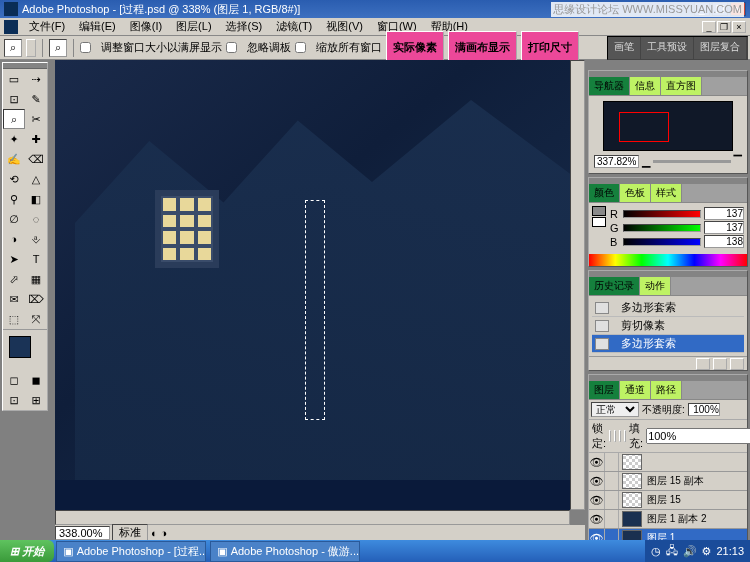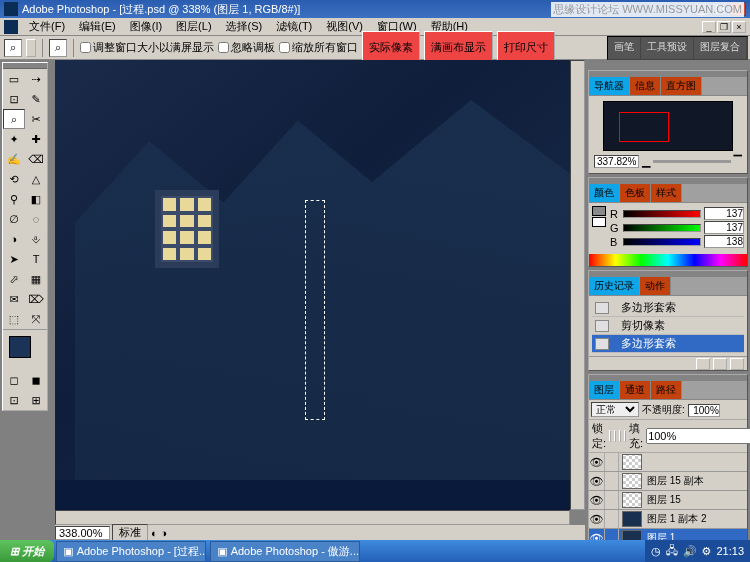--- a/index.html
+++ b/index.html
@@ -10,23 +10,23 @@
 .titlebar .winbtn { width: 16px; height: 14px; background: #4a7ad0; border: 1px solid #2a5090; color: #fff; font-size: 10px; display: flex; align-items: center; justify-content: center; cursor: pointer; }
 .menubar { background: #d4d0c8; height: 18px; display: flex; align-items: center; padding: 0 4px; border-bottom: 1px solid #888; gap: 2px; }
 .menubar .mi { padding: 1px 6px; cursor: pointer; }
 .menubar .app-icon2 { width: 14px; height: 14px; background: #0a2d56; margin-right: 3px; }
 .menubar .mdibtns { margin-left: auto; display: flex; gap: 1px; }
 .menubar .mdibtn { width: 14px; height: 12px; background: #d4d0c8; border: 1px outset #fff; cursor: pointer; font-size: 9px; display: flex; align-items: center; justify-content: center; }
 .optionbar { background: #d4d0c8; height: 24px; display: flex; align-items: center; padding: 2px 4px; border-bottom: 1px solid #888; gap: 4px; }
 .optionbar .tool-icon { width: 18px; height: 18px; border: 1px inset #999; background: #fff; display: flex; align-items: center; justify-content: center; }
 .optionbar .dropbtn { width: 10px; height: 18px; border: 1px outset #fff; background: #d4d0c8; }
 .optionbar .sep { width: 1px; height: 18px; background: #888; margin: 0 2px; }
-.optionbar .chk { display: flex; align-items: center; gap: 2px; }
+.optionbar .chk { display: flex; align-items: center; gap: 10px; }
 .optionbar .chk input { width: 11px; height: 11px; }
-.optionbar .btn { border: 1px outset #fff; background: #ef4444; padding: 8px 6px; cursor: pointer; }
+.optionbar .btn { border: 1px outset #fff; background: #ec4899; padding: 8px 6px; cursor: pointer; font-weight: bold; }
 .optionbar2 { position: absolute; top: 36px; right: 2px; height: 24px; display: flex; background: #666; border: 1px inset #444; }
 .optionbar2 .tab { padding: 3px 6px; color: #ddd; background: #555; border-right: 1px solid #444; cursor: pointer; font-size: 10px; }
 
 .workspace { position: absolute; top: 60px; left: 0; right: 0; bottom: 22px; background: #808080; }
 .toolbox { position: absolute; top: 2px; left: 2px; width: 46px; background: #d4d0c8; border: 1px outset #fff; }
 .toolbox .tbhead { height: 6px; background: #848484; border-bottom: 1px solid #666; }
 .toolbox .tools { display: grid; grid-template-columns: 1fr 1fr; }
 .toolbox .tool { width: 22px; height: 20px; display: flex; align-items: center; justify-content: center; cursor: pointer; border: 1px solid transparent; }
 .toolbox .tool.active { border: 1px inset #888; background: #fff; }
 .toolbox .sep2 { grid-column: 1 / -1; height: 1px; background: #999; }
@@ -46,22 +46,22 @@
 .vsb { position: absolute; top: 0; right: 0; width: 15px; bottom: 30px; background: #d4d0c8; border: 1px inset #999; }
 .hsb { position: absolute; bottom: 15px; left: 0; right: 15px; height: 15px; background: #d4d0c8; border: 1px inset #999; display: flex; align-items: center; }
 .statusrow { position: absolute; bottom: 0; left: 0; right: 0; height: 15px; background: #d4d0c8; display: flex; align-items: center; font-size: 10px; }
 .statusrow .zoom { width: 55px; border: 1px inset #999; padding: 0 3px; background: #fff; }
 .statusrow .info { border: 1px inset #999; padding: 0 6px; margin-left: 2px; }
 
 .panels { position: absolute; top: 10px; right: 2px; width: 160px; display: flex; flex-direction: column; gap: 3px; }
 .panel { background: #d4d0c8; border: 1px outset #aaa; }
 .panel .phead { height: 6px; background: #848484; }
 .panel .ptabs { display: flex; background: #a0a0a0; border-bottom: 1px solid #888; }
-.panel .ptab { padding: 2px 5px; font-size: 10px; cursor: pointer; background: #c2410c; border-right: 1px solid #888; }
-.panel .ptab.active { background: #0ea5e9; }
+.panel .ptab { padding: 2px 5px; font-size: 10px; cursor: pointer; background: #bef264; border-right: 1px solid #888; }
+.panel .ptab.active { background: #15803d; }
 .panel .pbody { padding: 3px; font-size: 10px; }
 .panel .pfoot { height: 14px; background: #d4d0c8; border-top: 1px solid #999; display: flex; justify-content: flex-end; align-items: center; gap: 3px; padding: 0 3px; }
 .panel .pfoot .fb { width: 14px; height: 12px; border: 1px outset #fff; cursor: pointer; }
 
 .nav-thumb { width: 130px; height: 50px; margin: 2px auto; background: #101828; border: 1px solid #000; position: relative; }
 .nav-thumb .viewbox { position: absolute; top: 10px; left: 15px; width: 50px; height: 30px; border: 1px solid #f00; }
 .nav-zoom { display: flex; align-items: center; gap: 3px; padding: 2px; }
 .nav-zoom input { width: 45px; font-size: 10px; border: 1px inset #999; padding: 0 2px; }
 .nav-zoom .slider { flex: 1; height: 3px; background: #999; }
 
@@ -74,21 +74,21 @@
 .color-spectrum { height: 12px; background: linear-gradient(90deg, #f00, #ff0, #0f0, #0ff, #00f, #f0f, #f00); margin-top: 2px; }
 .color-sw { display: flex; flex-direction: column; gap: 1px; }
 .color-sw div { width: 14px; height: 10px; border: 1px solid #000; }
 
 .hist-list { max-height: 60px; overflow-y: auto; }
 .hist-item { display: flex; align-items: center; padding: 1px 3px; gap: 12px; cursor: pointer; border-bottom: 1px solid #bbb; }
 .hist-item.sel { background: #316ac5; color: #fff; }
 .hist-item.dim { color: #888; font-style: italic; }
 .hist-item .hicon { width: 14px; height: 12px; background: #e0e0e0; border: 1px solid #888; }
 
-.layer-opts { display: flex; align-items: flex-end; gap: 3px; padding: 2px; flex-wrap: wrap; }
+.layer-opts { display: flex; align-items: center; gap: 3px; padding: 2px; flex-wrap: wrap; }
 .layer-opts select { font-size: 10px; width: 48px; border: 1px inset #999; }
 .layer-opts .lab2 { font-size: 10px; }
 .layer-opts input { width: 32px; font-size: 10px; border: 1px inset #999; text-align: right; }
 .layer-locks { display: flex; align-items: center; gap: 3px; padding: 1px 3px; border-top: 1px solid #aaa; border-bottom: 1px solid #aaa; }
 .layer-locks .li { width: 12px; height: 12px; border: 1px outset #fff; }
 .layer-list { max-height: 95px; overflow-y: auto; }
 .layer-row { display: flex; align-items: center; border-bottom: 1px solid #999; cursor: pointer; }
 .layer-row.sel { background: #316ac5; color: #fff; }
 .layer-row .eye { width: 16px; height: 18px; border-right: 1px solid #aaa; display: flex; align-items: center; justify-content: center; }
 .layer-row .link { width: 14px; height: 18px; border-right: 1px solid #aaa; }

